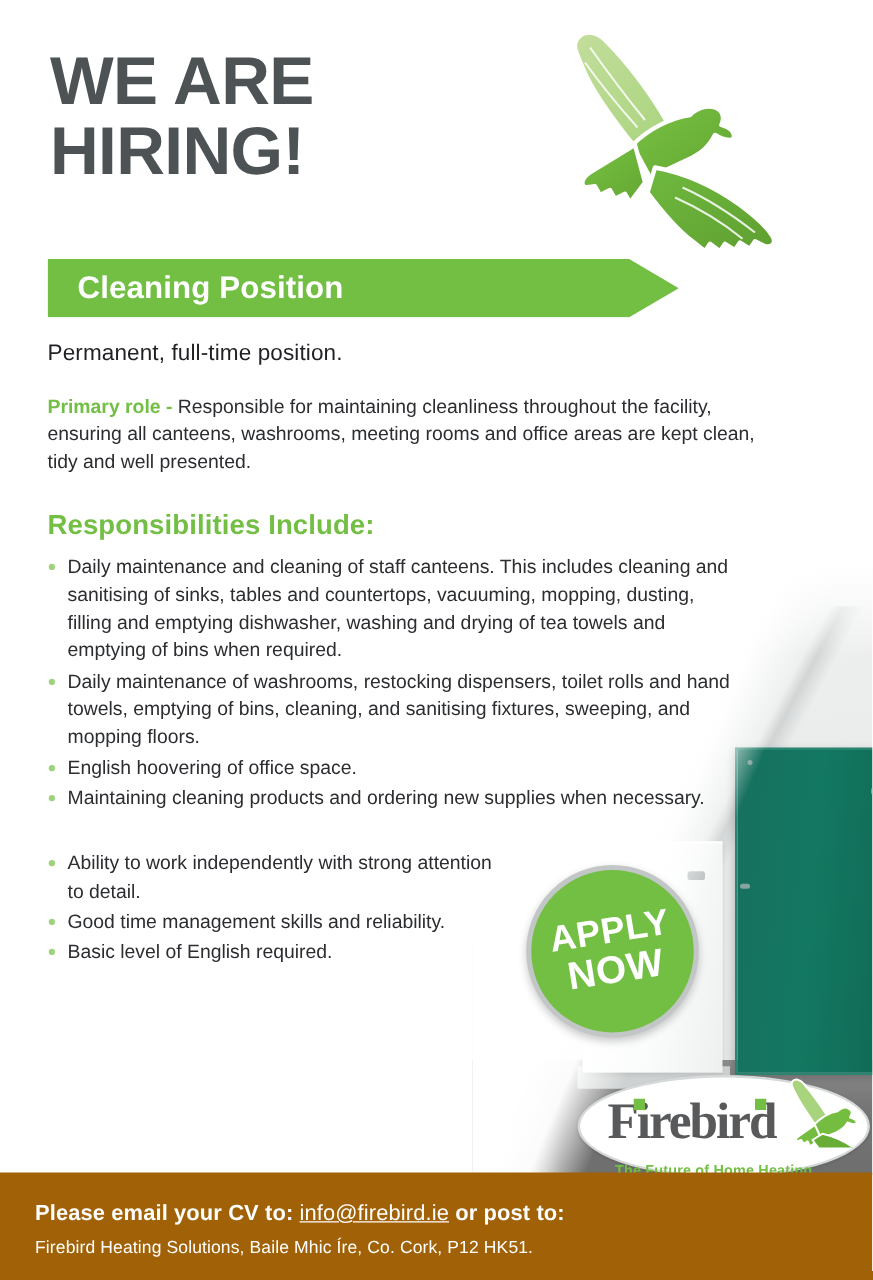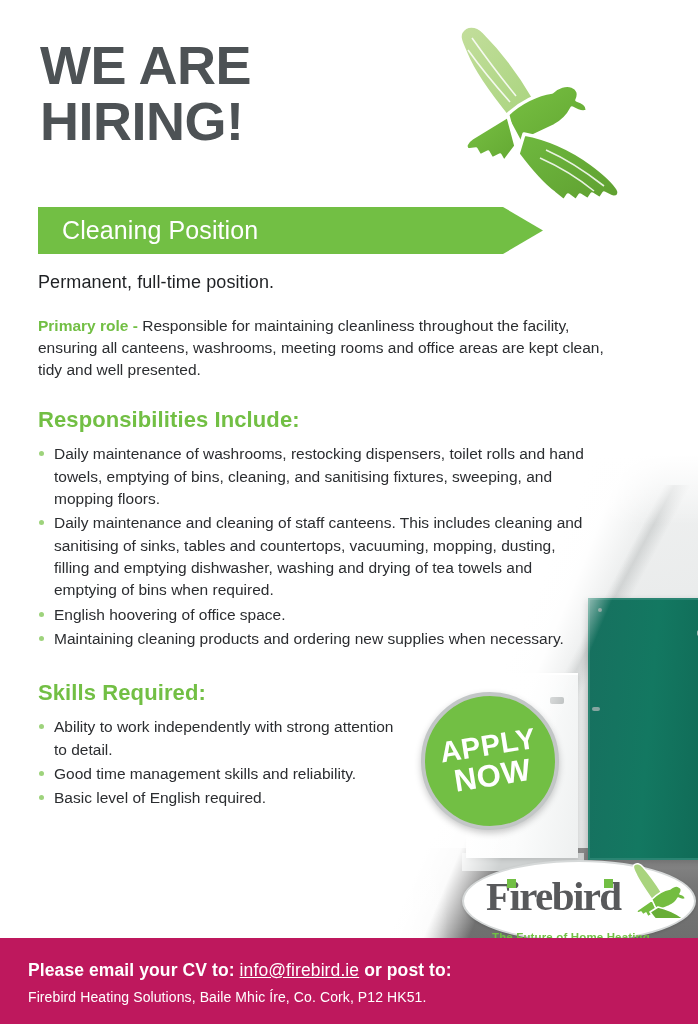--- a/index.html
+++ b/index.html
@@ -167,21 +167,21 @@
   .logo-dot-i2 { position:absolute; left:142px; top:19px; width:9px; height:9px; background:#72bf44; }
   .logo-tagline {
     position:absolute; left:30px; top:71px;
     font-size:11.5px; color:#72bf44; font-weight:bold; letter-spacing:.15px;
   }
   .logo-bird { position:absolute; left:166px; top:2px; width:66px; height:56px; }
 
   
   .footer {
     position:absolute; left:0; bottom:0; width:698px; height:86px;
-    background:#be185d; color:#ffffff;
+    background:#a16207; color:#ffffff;
     padding:22px 0 0 28px;
   }
   .footer-line1 { font-size:17.5px; font-weight:bold; margin-bottom:8px; letter-spacing:.1px; }
   .footer-line1 .email { font-weight:normal; text-decoration:underline; }
   .footer-line2 { font-size:14px; font-weight:normal; letter-spacing:.1px; }
 </style>
 </head>
 <body>
 
 <div id="poster">
@@ -239,40 +239,39 @@
       </g>
     </svg>
   </div>
 
   <div class="headline">
     <span>WE ARE</span>
     <span class="l2">HIRING!</span>
   </div>
 
   <div class="banner"></div>
-  <div class="banner-label" style="left:62px; top:207px;">Cleaning Position</div>
+  <div class="banner-label" style="left:62px; top:207px;font-weight:bold;">Cleaning Position</div>
 
   <div class="content">
 
     <div class="subtitle">Permanent, full-time position.</div>
 
     <div class="primary-role">
       <span class="pr-label">Primary role -</span><span> Responsible for maintaining cleanliness throughout the facility, ensuring all canteens, washrooms, meeting rooms and office areas are kept clean, tidy and well presented.</span>
     </div>
 
     <div class="section-head">Responsibilities Include:</div>
     <ul class="bullets w-resp">
+      <li>Daily maintenance and cleaning of staff canteens. This includes cleaning and sanitising of sinks, tables and countertops, vacuuming, mopping, dusting, filling and emptying dishwasher, washing and drying of tea towels and emptying of bins when required.</li>
       <li>Daily maintenance of washrooms, restocking dispensers, toilet rolls and hand towels, emptying of bins, cleaning, and sanitising fixtures, sweeping, and mopping floors.</li>
-      <li>Daily maintenance and cleaning of staff canteens. This includes cleaning and sanitising of sinks, tables and countertops, vacuuming, mopping, dusting, filling and emptying dishwasher, washing and drying of tea towels and emptying of bins when required.</li>
       <li>English hoovering of office space.</li>
       <li>Maintaining cleaning products and ordering new supplies when necessary.</li>
     </ul>
 
     <div class="skills-block">
-      <div class="section-head">Skills Required:</div>
       <ul class="bullets w-skills">
         <li>Ability to work independently with strong attention to detail.</li>
         <li class="wide">Good time management skills and reliability.</li>
         <li class="wide">Basic level of English required.</li>
       </ul>
     </div>
   </div>
 
   <div class="apply-badge">
     <div class="apply-text">

